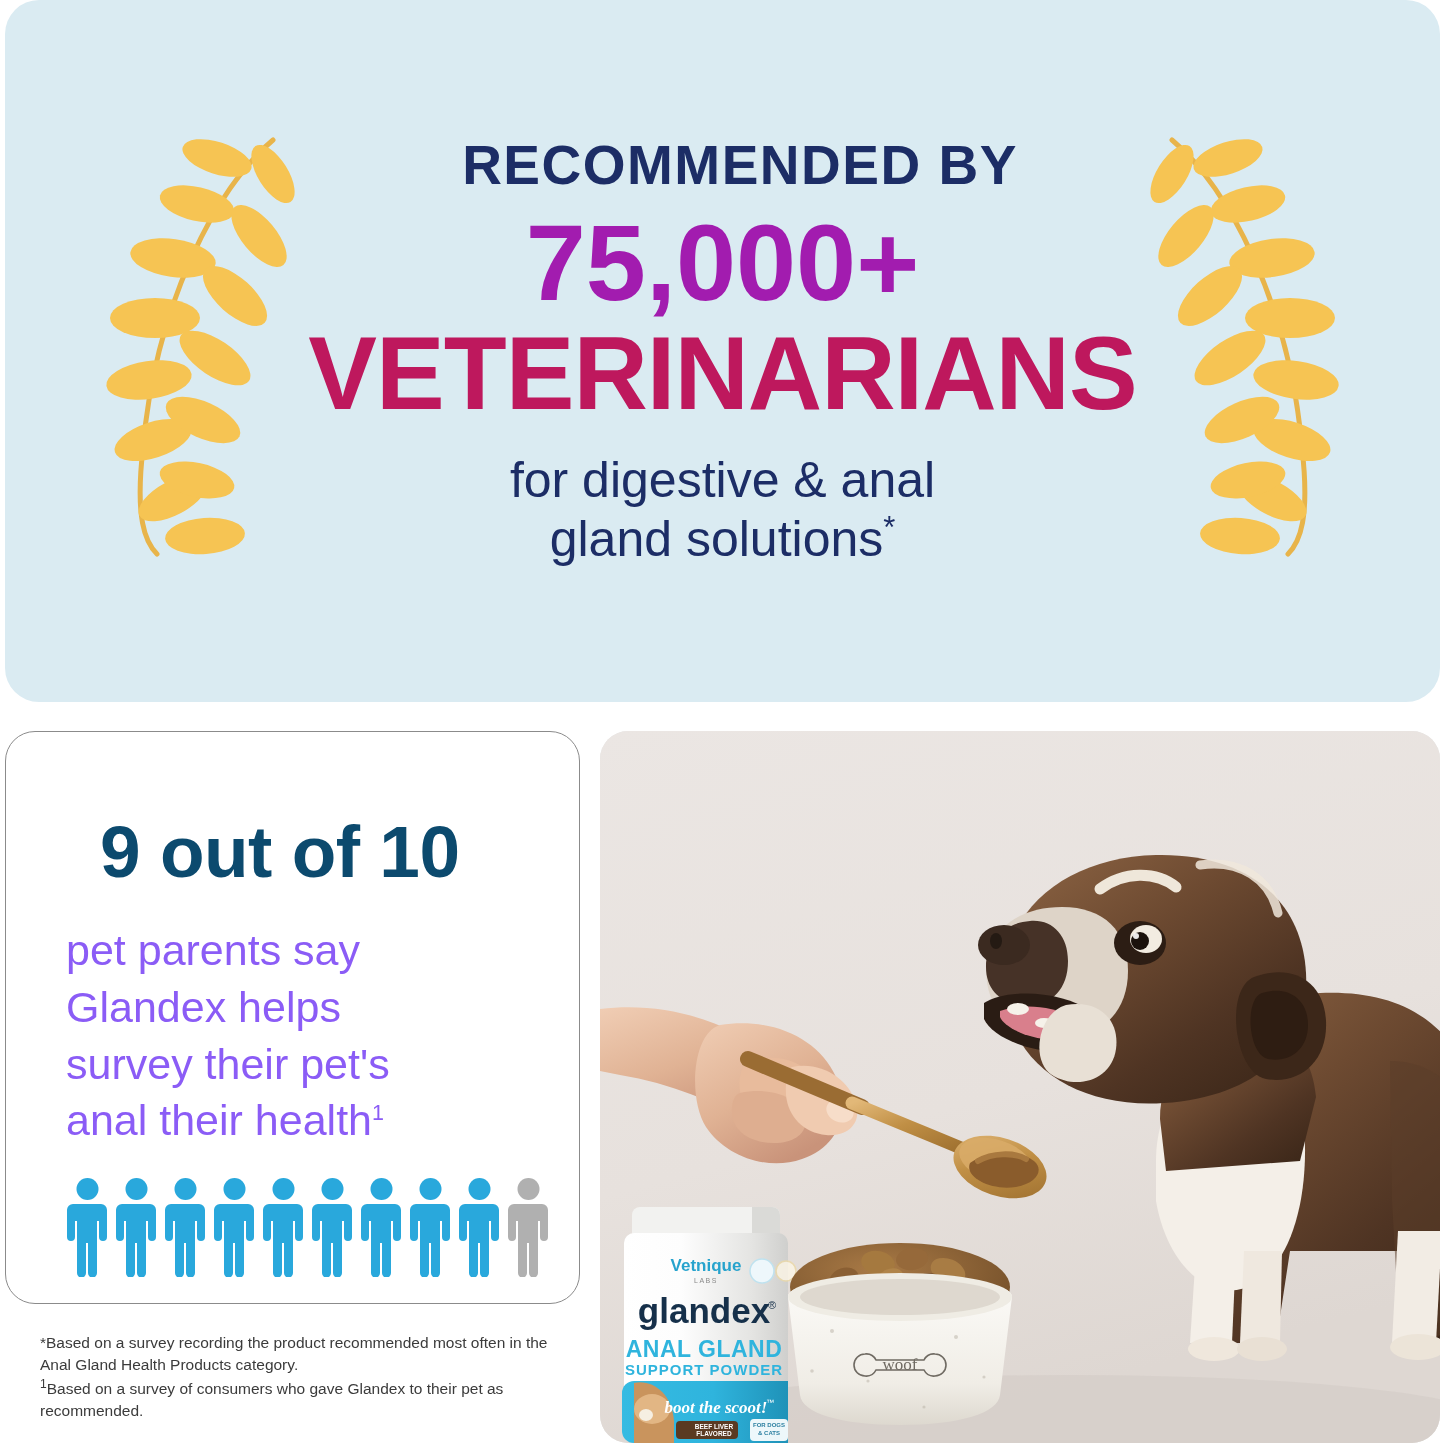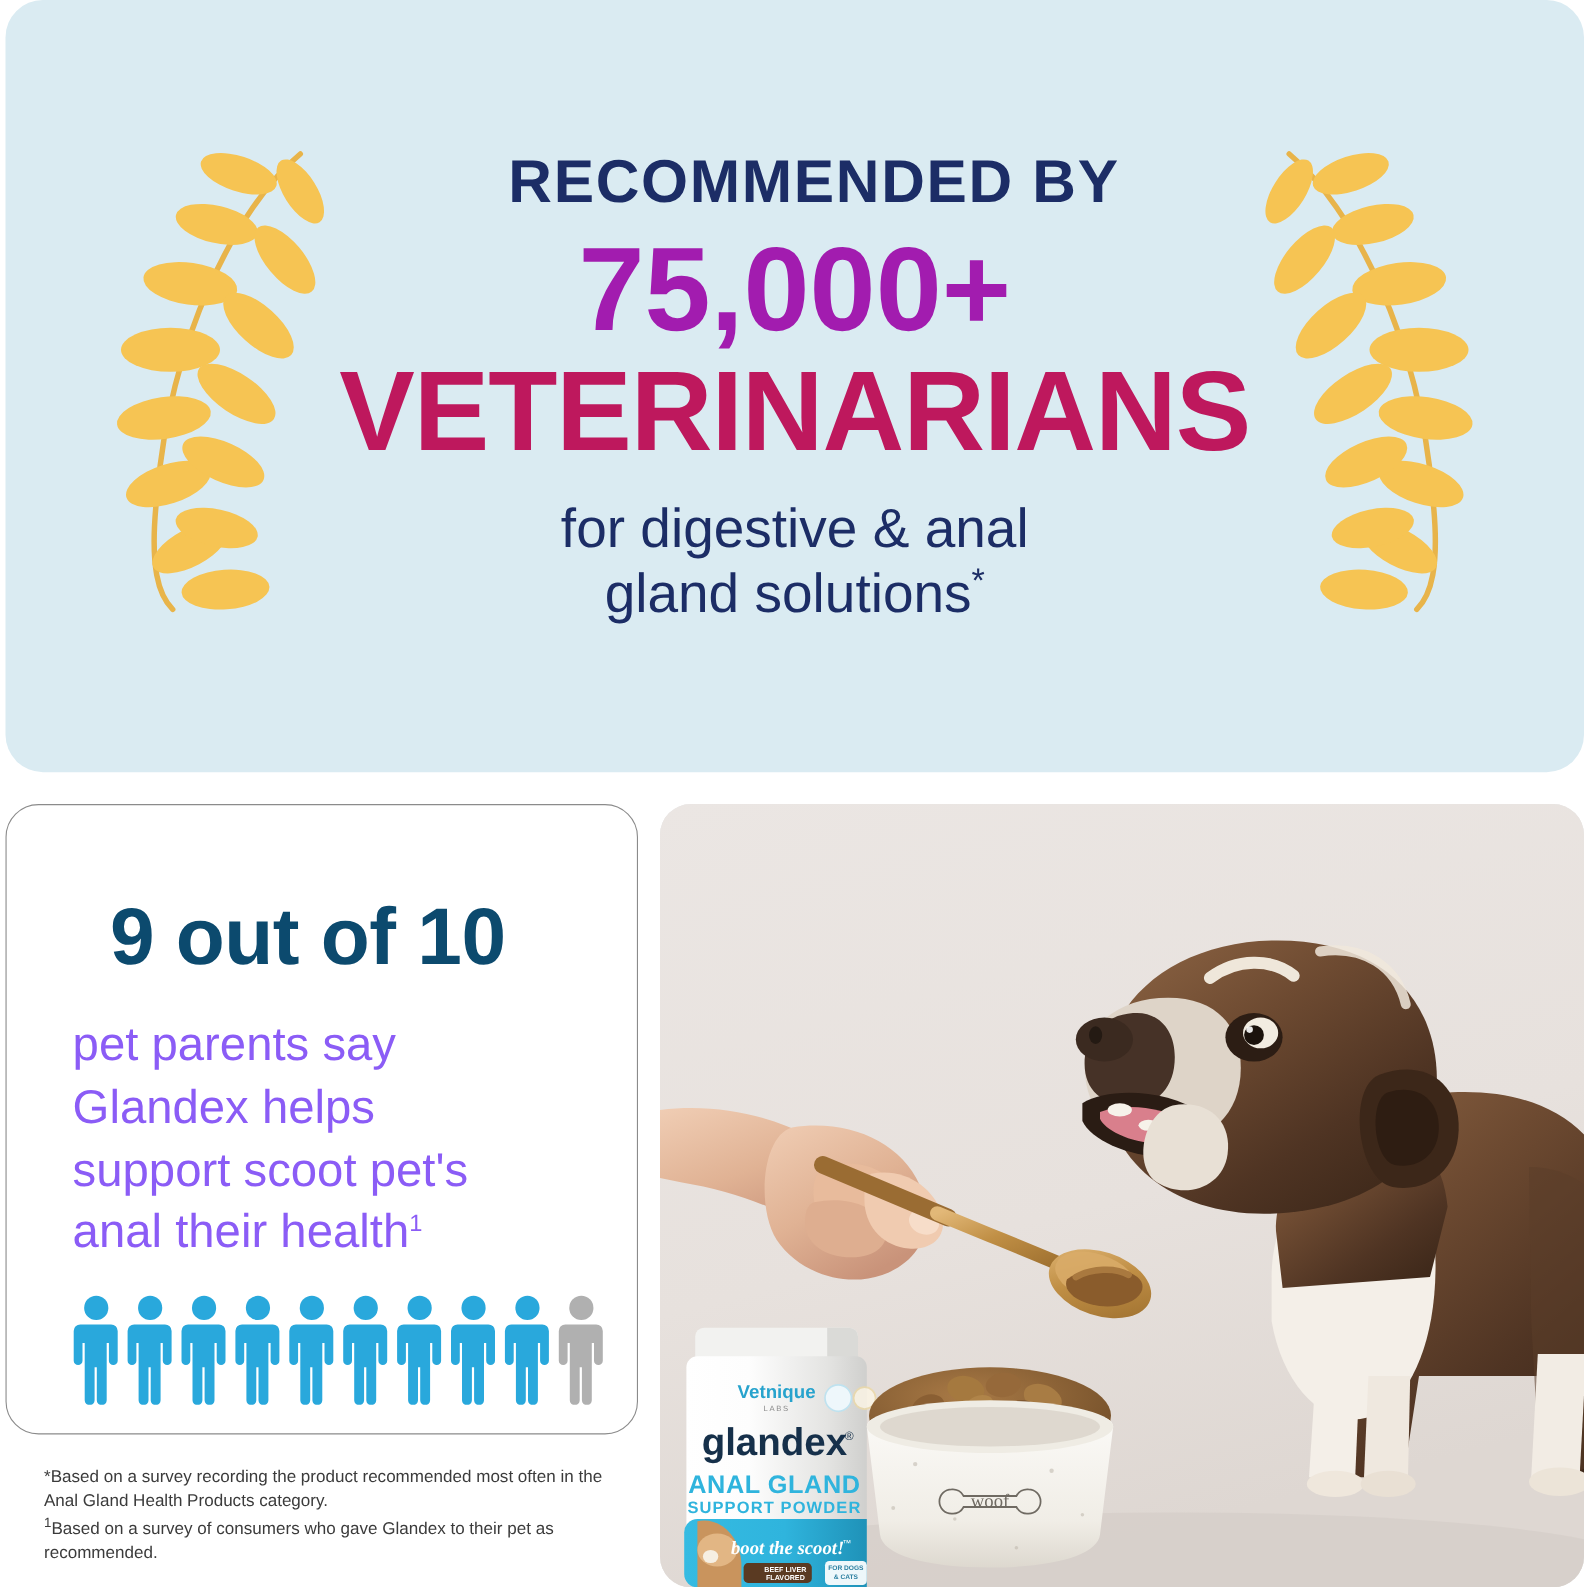--- a/index.html
+++ b/index.html
@@ -147,21 +147,21 @@
         </div>
       </div>
     </div>
   </section>
 
   <section class="stat-card">
     <div class="stat-big">9 out of 10</div>
     <div class="stat-body">
       <span>pet parents say</span><br>
       <span>Glandex helps</span><br>
-      <span>support scoot pet's</span><br>
+      <span>survey their pet's</span><br>
       <span>anal their health</span><sup>1</sup>
     </div>
 
     <div class="people-row">
       <svg class="person" viewBox="0 0 43 100">
           <circle cx="21.5" cy="12" r="11" fill="#29a8dc"></circle>
           <path d="M8 27h27a6 6 0 0 1 6 6v27a4 4 0 0 1-8 0V44h-2v52a4.5 4.5 0 0 1-9 0V66h-2v30a4.5 4.5 0 0 1-9 0V44h-2v16a4 4 0 0 1-8 0V33a6 6 0 0 1 6-6z" fill="#29a8dc"></path>
         </svg>
       <svg class="person" viewBox="0 0 43 100">
           <circle cx="21.5" cy="12" r="11" fill="#29a8dc"></circle>

